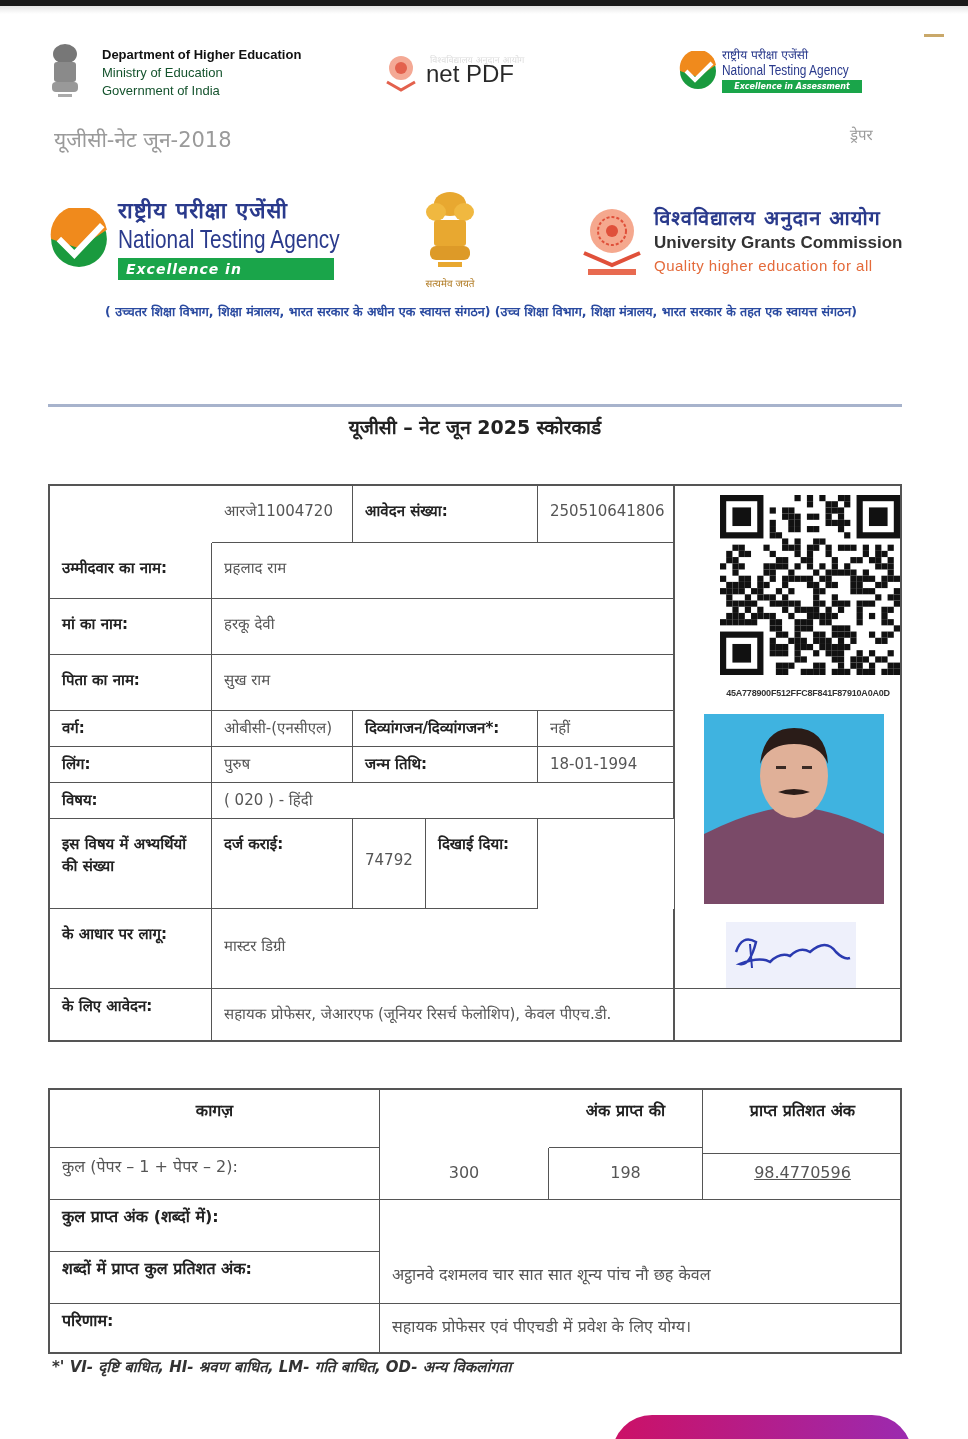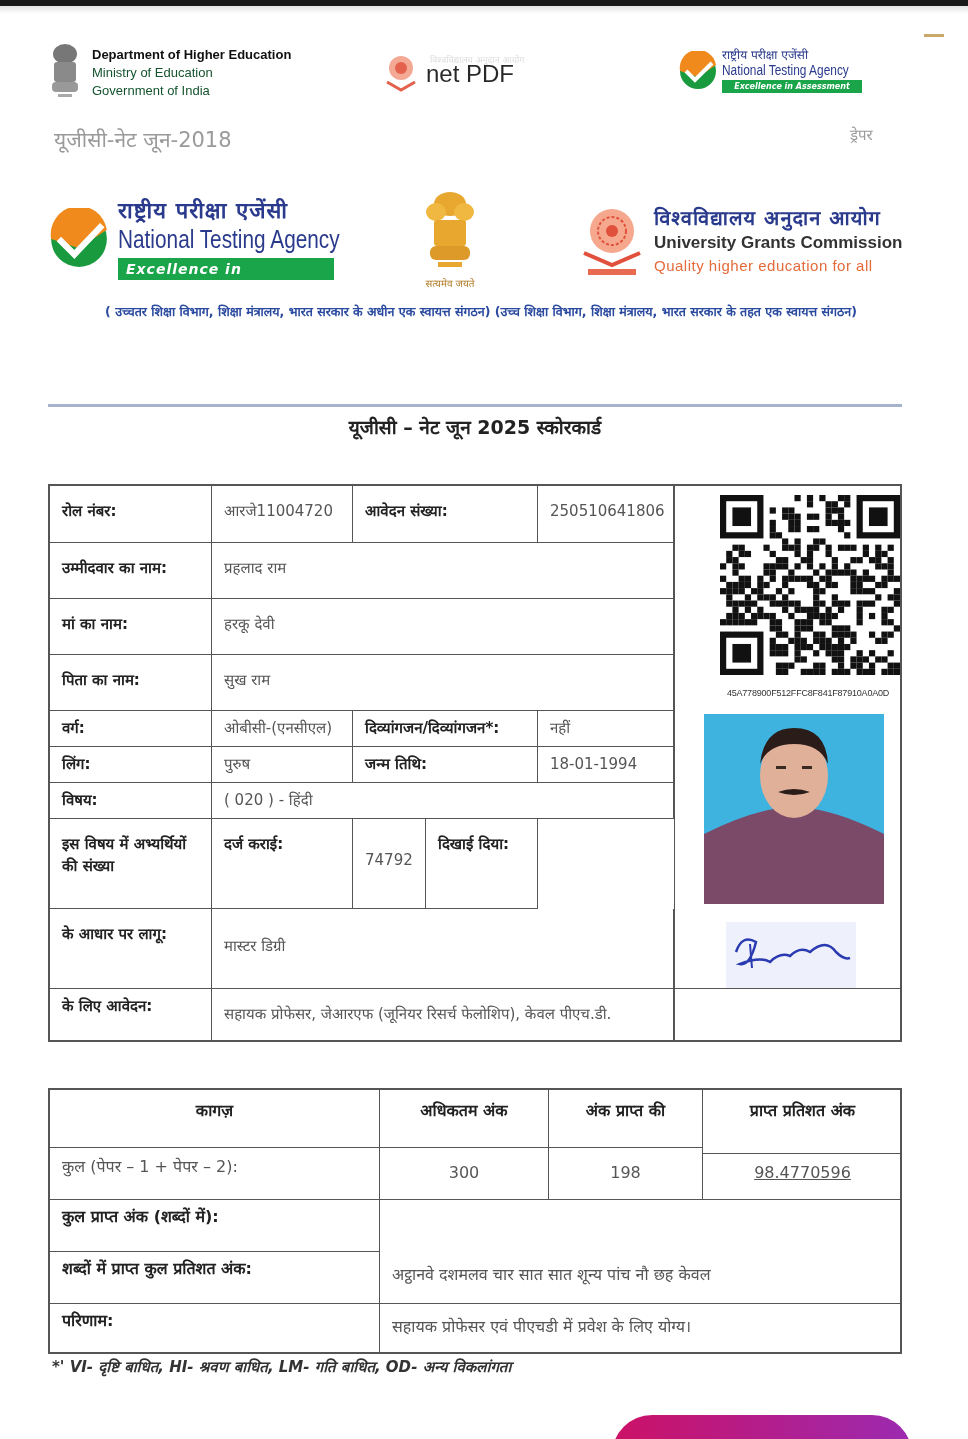--- a/index.html
+++ b/index.html
@@ -4,21 +4,21 @@
 <style>
   * { box-sizing: border-box; margin: 0; padding: 0; }
   html, body { width: 968px; height: 1439px; overflow: hidden; background: #ffffff; }
   body { font-family: "DejaVu Sans", "Liberation Sans", sans-serif; color: #222; position: relative; }
 
   .topbar { position: absolute; left: 0; top: 0; width: 968px; height: 6px; background: #1b1b1b; }
   .topbar-shadow { position: absolute; left: 0; top: 6px; width: 968px; height: 8px; background: linear-gradient(#e6e6e6, #ffffff); }
   .corner-dash { position: absolute; left: 924px; top: 34px; width: 20px; height: 3px; background: #c9a86a; }
 
   
-  .doe { position: absolute; left: 44px; top: 42px; display: flex; align-items: center; gap: 6px; }
+  .doe { position: absolute; left: 44px; top: 42px; display: flex; align-items: center; gap: 16px; }
   .emblem-gray { width: 42px; height: 62px; }
   .doe-text div { font-size: 13px; line-height: 18px; color: #14532d; font-family: "Liberation Sans", sans-serif; }
   .doe-text .b { font-weight: bold; color: #111; }
 
   .ugc-small { position: absolute; left: 384px; top: 52px; display: flex; align-items: center; gap: 8px; opacity: 0.9; }
   .ugc-small .wm { position: relative; width: 140px; height: 44px; }
   .ugc-small .wm .faded { position: absolute; left: 4px; top: 2px; font-size: 9px; color: #d9d9d9; line-height: 13px; white-space: nowrap; }
   .ugc-small .wm .netpdf { position: absolute; left: 0; top: 8px; font-size: 24px; color: #111; font-family: "Liberation Sans", sans-serif; letter-spacing: 0px; }
 
   .nta-small { position: absolute; left: 678px; top: 48px; display: flex; align-items: center; gap: 4px; }
@@ -48,21 +48,21 @@
   .hr { position: absolute; left: 48px; top: 404px; width: 854px; height: 3px; background: #a7b3cc; }
   .card-title { position: absolute; left: 0; top: 414px; width: 950px; text-align: center; font-size: 19px; color: #222; font-weight: bold; }
 
   
   .t1wrap { position: absolute; left: 48px; top: 484px; width: 854px; height: 558px; border: 2px solid #555; }
   .cell { position: absolute; border-right: 1px solid #555; border-bottom: 1px solid #555; padding: 14px 12px; font-size: 15px; color: #555; line-height: 22px; }
   .cell.lbl { color: #222; font-weight: bold; }
   .cell.nr { border-right: none; }
   .cell.nb { border-bottom: none; }
 
-  .qrbox { position: absolute; left: 650px; top: 0; width: 202px; height: 224px; padding: 4px 4px 0 20px; }
+  .qrbox { position: absolute; left: 650px; top: 0; width: 202px; height: 224px; padding: 4px 4px 0 20px; font-weight: bold; }
   .qr { width: 180px; height: 190px; }
   .qr-text { font-size: 9px; color: #333; text-align: center; width: 200px; margin-left: -12px; margin-top: 4px; letter-spacing: -0.2px; font-family: "Liberation Sans", sans-serif; }
 
   .photo { position: absolute; left: 654px; top: 228px; width: 180px; height: 190px; }
   .sign { position: absolute; left: 676px; top: 436px; width: 130px; height: 66px; background: #eef0fb; }
 
   
   .t2wrap { position: absolute; left: 48px; top: 1088px; width: 854px; height: 266px; border: 2px solid #555; }
   .c2 { position: absolute; border-right: 1px solid #555; border-bottom: 1px solid #555; font-size: 16px; color: #555; line-height: 22px; }
   .c2.hd { color: #222; font-weight: bold; text-align: center; padding-top: 10px; }
@@ -165,21 +165,20 @@
   </div>
 </div>
 
 <div class="subtitle">( उच्चतर शिक्षा विभाग, शिक्षा मंत्रालय, भारत सरकार के अधीन एक स्वायत्त संगठन) (उच्च शिक्षा विभाग, शिक्षा मंत्रालय, भारत सरकार के तहत एक स्वायत्त संगठन)</div>
 
 <div class="hr"></div>
 <div class="card-title">यूजीसी – नेट जून 2025 स्कोरकार्ड</div>
 
 <div class="t1wrap">
 
-  <div class="cell lbl" style="left:0;top:0;width:162px;height:57px;">रोल नंबर:</div>
   <div class="cell" style="left:162px;top:0;width:141px;height:57px;">आरजे11004720</div>
   <div class="cell lbl" style="left:303px;top:0;width:185px;height:57px;">आवेदन संख्या:</div>
   <div class="cell" style="left:488px;top:0;width:136px;height:57px;">250510641806</div>
 
   <div class="cell" style="left:162px;top:57px;width:462px;height:56px;">प्रहलाद राम</div>
   <div class="cell lbl" style="left:0;top:57px;width:162px;height:56px;">उम्मीदवार का नाम:</div>
   <div class="cell lbl" style="left:0;top:113px;width:162px;height:56px;">मां का नाम:</div>
   <div class="cell" style="left:162px;top:113px;width:462px;height:56px;">हरकू देवी</div>
   <div class="cell lbl" style="left:0;top:169px;width:162px;height:56px;">पिता का नाम:</div>
   <div class="cell" style="left:162px;top:169px;width:462px;height:56px;">सुख राम</div>
@@ -556,21 +555,20 @@
 
   <div class="cell lbl nb" style="left:0;top:503px;width:162px;height:53px;padding-top:6px;">के लिए आवेदन:</div>
   <div class="cell nb" style="left:162px;top:503px;width:462px;height:53px;padding-top:14px;">सहायक प्रोफेसर, जेआरएफ (जूनियर रिसर्च फेलोशिप), केवल पीएच.डी.</div>
   <div class="cell nb nr" style="left:624px;top:503px;width:228px;height:53px;border-left:1px solid #555;"></div>
 
   <div style="position:absolute;left:624px;top:0;width:1px;height:423px;background:#555;"></div>
 </div>
 
 <div class="t2wrap">
   <div class="c2 hd" style="left:0;top:0;width:330px;height:58px;">कागज़</div>
-  <div class="c2 hd" style="left:330px;top:0;width:169px;height:58px;">अधिकतम अंक</div>
   <div class="c2 hd" style="left:499px;top:0;width:154px;height:58px;">अंक प्राप्त की</div>
   <div class="c2 hd nr" style="left:653px;top:0;width:199px;height:64px;">प्राप्त प्रतिशत अंक</div>
 
   <div class="c2" style="left:0;top:58px;width:330px;height:52px;padding:8px 12px;">कुल (पेपर – 1 + पेपर – 2):</div>
   <div class="c2 num" style="left:330px;top:58px;width:169px;height:52px;padding-top:14px;">300</div>
   <div class="c2 num" style="left:499px;top:58px;width:154px;height:52px;padding-top:14px;">198</div>
   <div class="c2 num nr" style="left:653px;top:58px;width:199px;height:52px;padding-top:14px;text-decoration:underline;">98.4770596</div>
 
   <div class="c2 lbl" style="left:0;top:110px;width:330px;height:52px;padding-top:6px;">कुल प्राप्त अंक (शब्दों में):</div>
 

